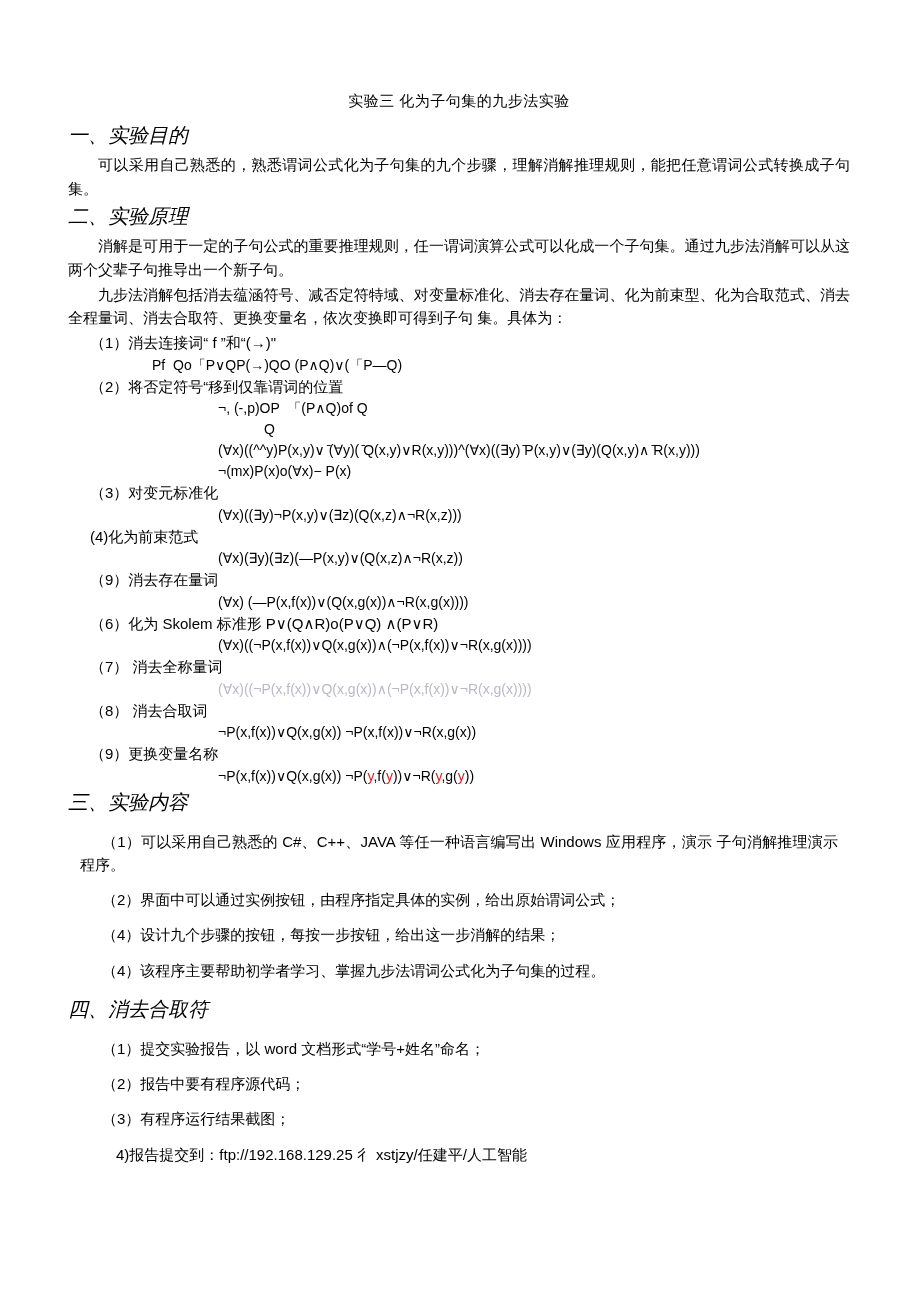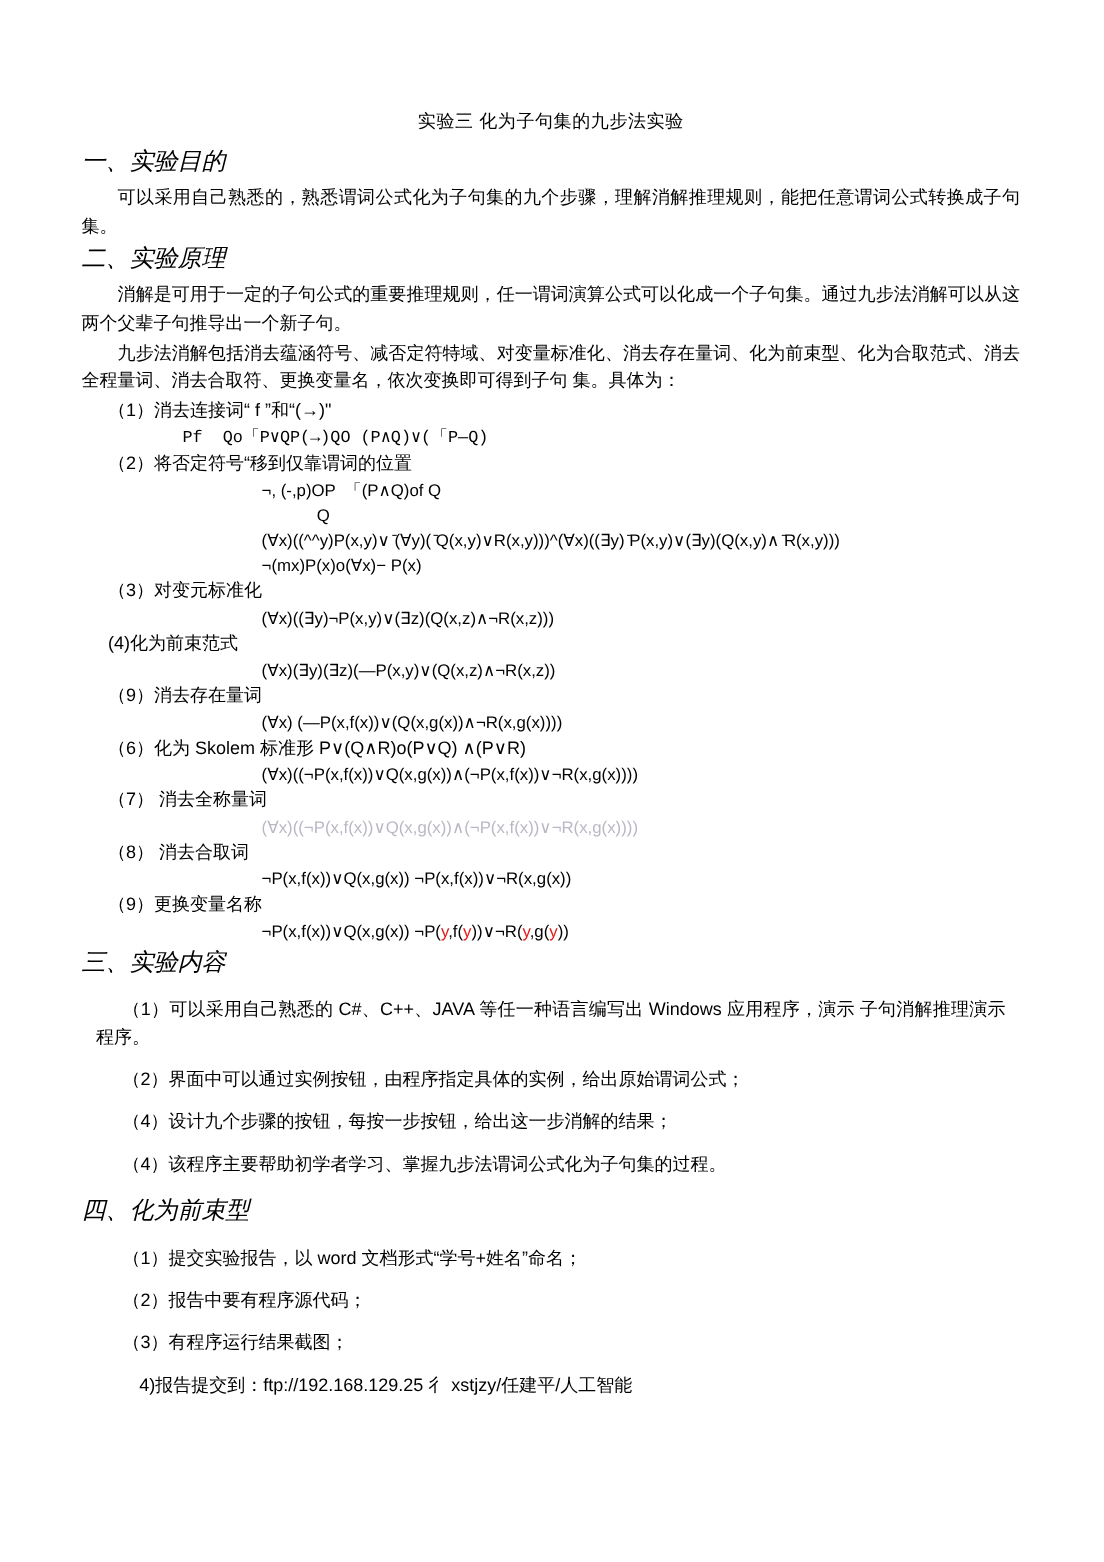--- a/index.html
+++ b/index.html
@@ -53,21 +53,21 @@
     line-height: 1.5;
     margin: 0;
     padding-left: 22px;
   }
   .formula {
     font-size: 14px;
     line-height: 1.5;
     margin: 0;
     white-space: pre-wrap;
   }
-  .f-i1 { padding-left: 84px; font-family: Liberation Mono, monospace; }
+  .f-i1 { padding-left: 84px; }
   .f-i3 { padding-left: 150px; }
   .f-i4 { padding-left: 196px; }
   .faded {
     color: #b9b9c6;
   }
   .red {
     color: #e01b1b;
   }
   .steps-block {
     margin-top: 2px;
@@ -139,20 +139,20 @@
 
   <div class="sec-head">
     <span class="num">三、</span><span>实验内容</span>
   </div>
   <p class="content-line hang">（1）可以采用自己熟悉的 C#、C++、JAVA 等任一种语言编写出 Windows 应用程序，演示 子句消解推理演示程序。</p>
   <p class="content-line">（2）界面中可以通过实例按钮，由程序指定具体的实例，给出原始谓词公式；</p>
   <p class="content-line">（4）设计九个步骤的按钮，每按一步按钮，给出这一步消解的结果；</p>
   <p class="content-line">（4）该程序主要帮助初学者学习、掌握九步法谓词公式化为子句集的过程。</p>
 
   <div class="sec-head">
-    <span class="num">四、</span><span>化为前束型</span>
+    <span class="num">四、</span><span>消去合取符</span>
   </div>
   <p class="content-line">（1）提交实验报告，以 word 文档形式“学号+姓名”命名；</p>
   <p class="content-line">（2）报告中要有程序源代码；</p>
   <p class="content-line">（3）有程序运行结果截图；</p>
   <p class="content-line nowrap-pad">4)报告提交到：ftp://192.168.129.25 彳 xstjzy/任建平/人工智能</p>
 
 </div>
 
 </body></html>

